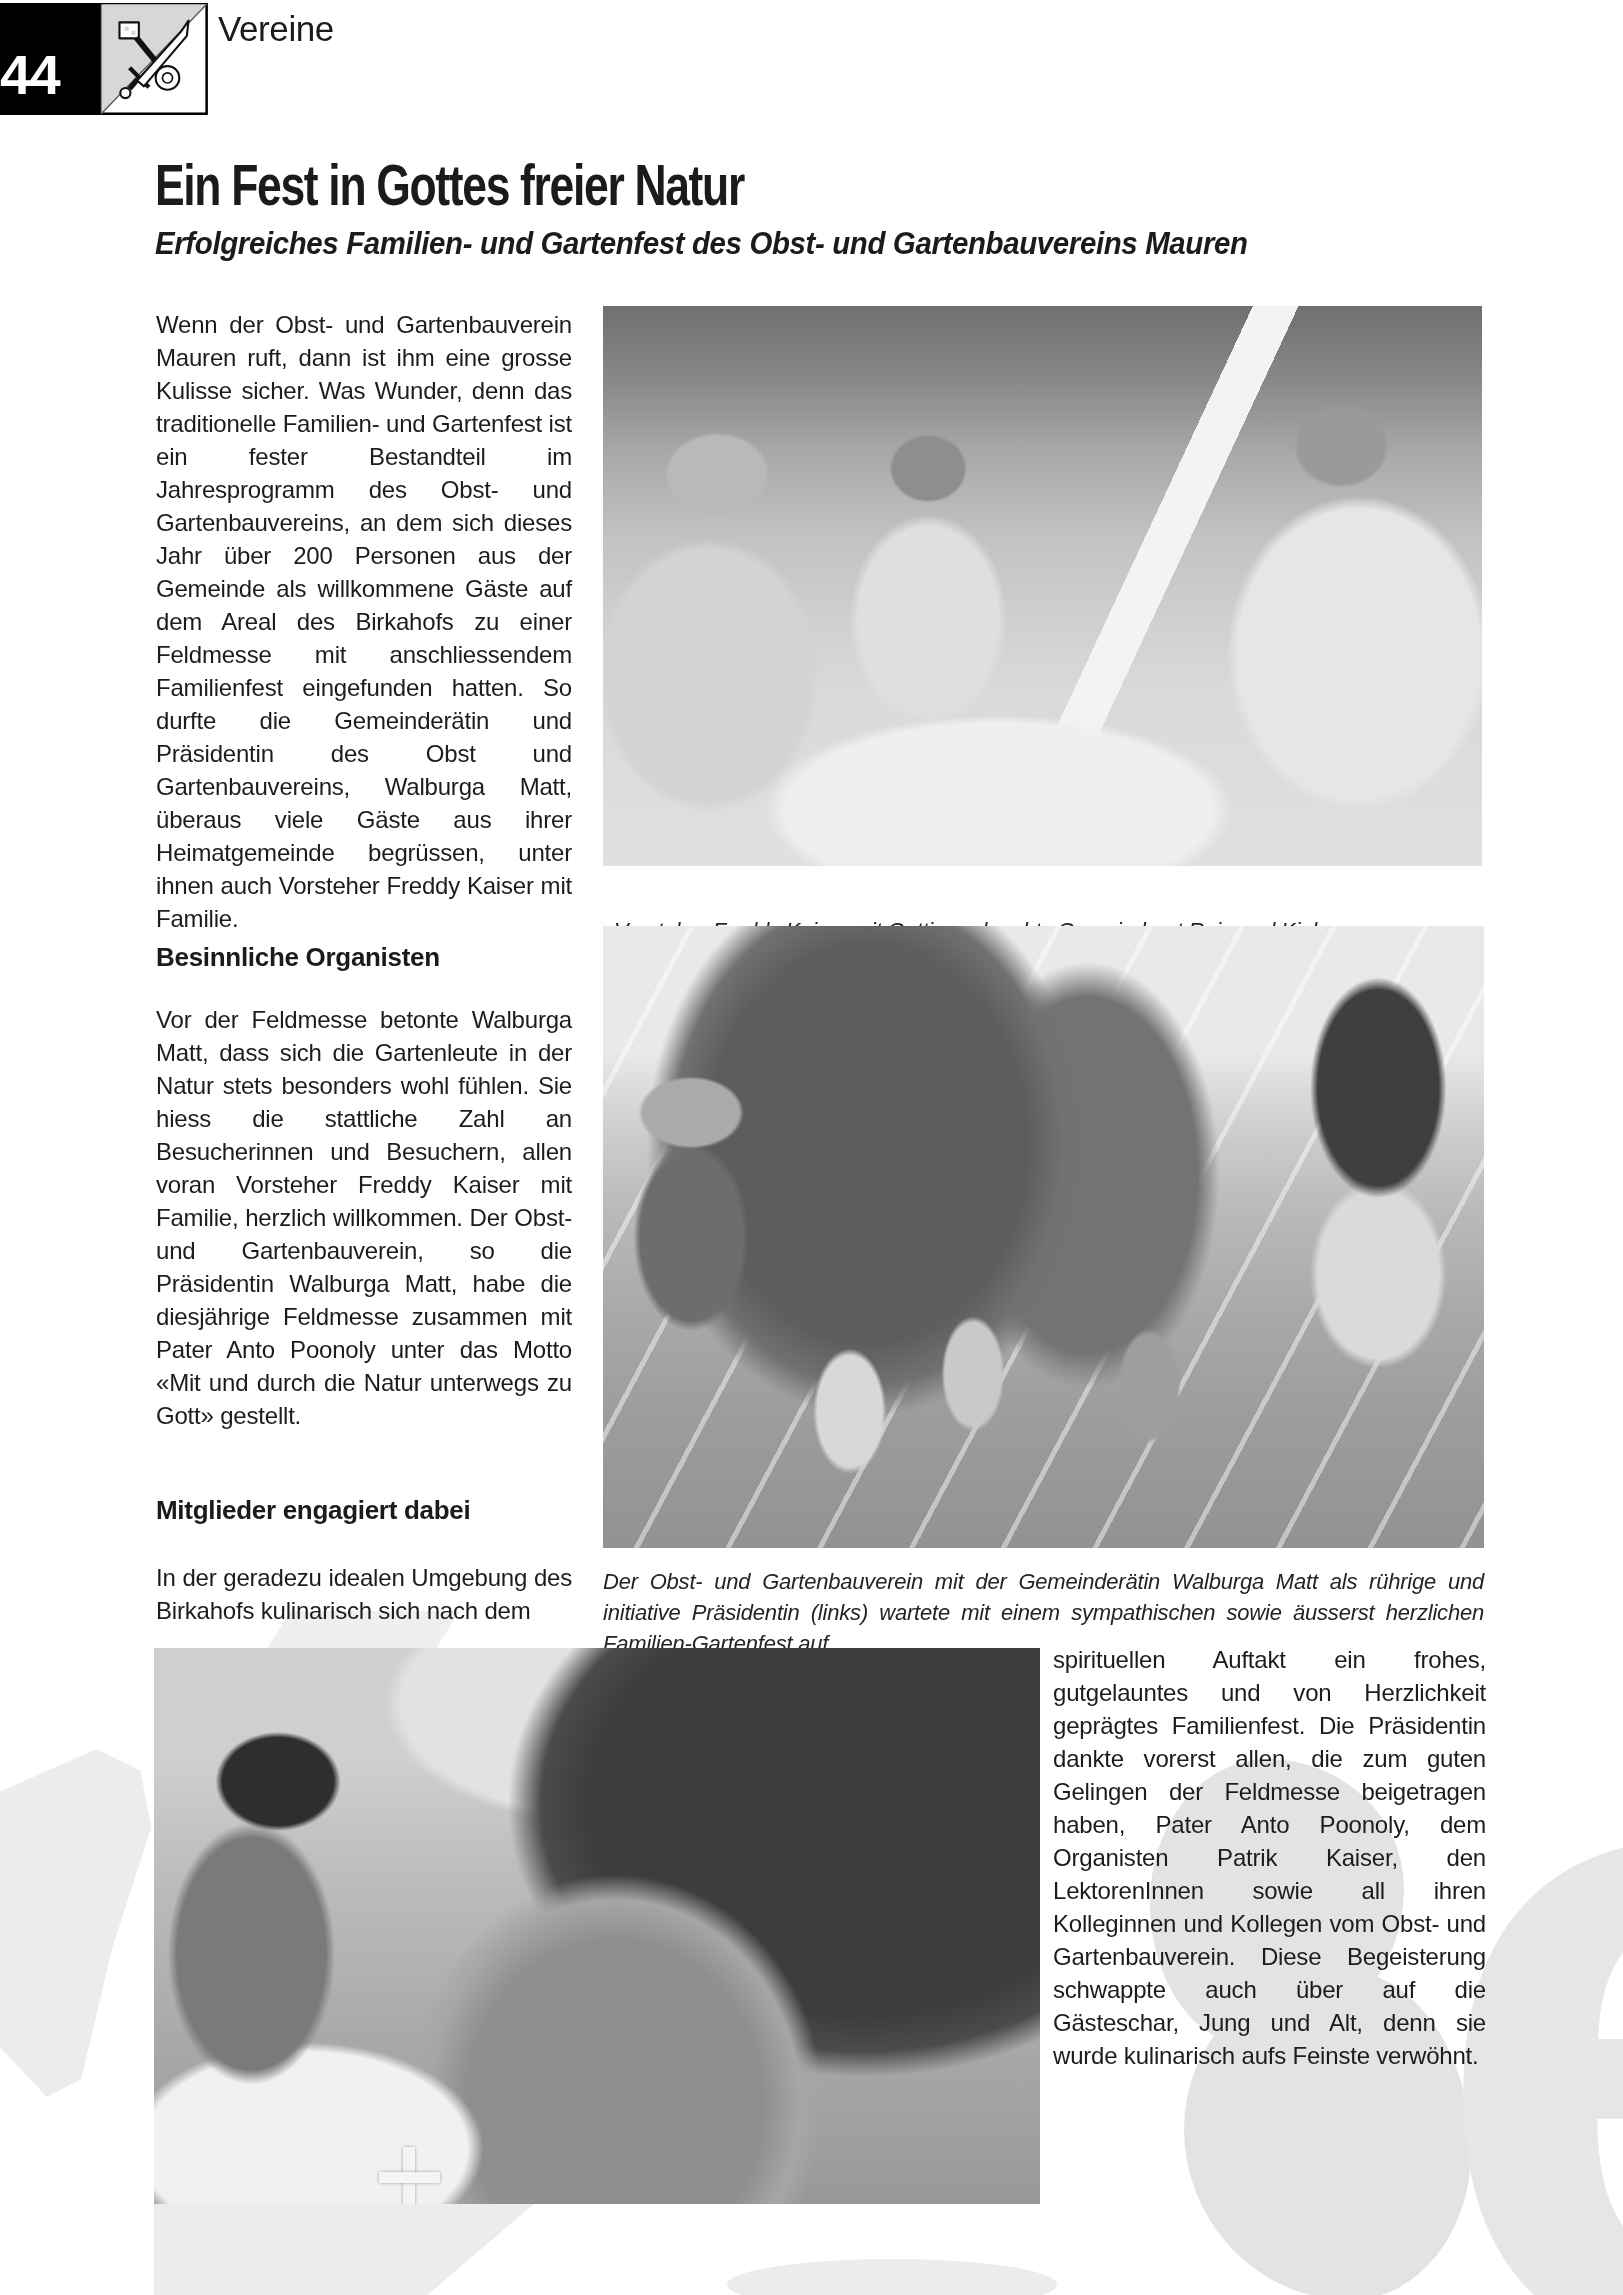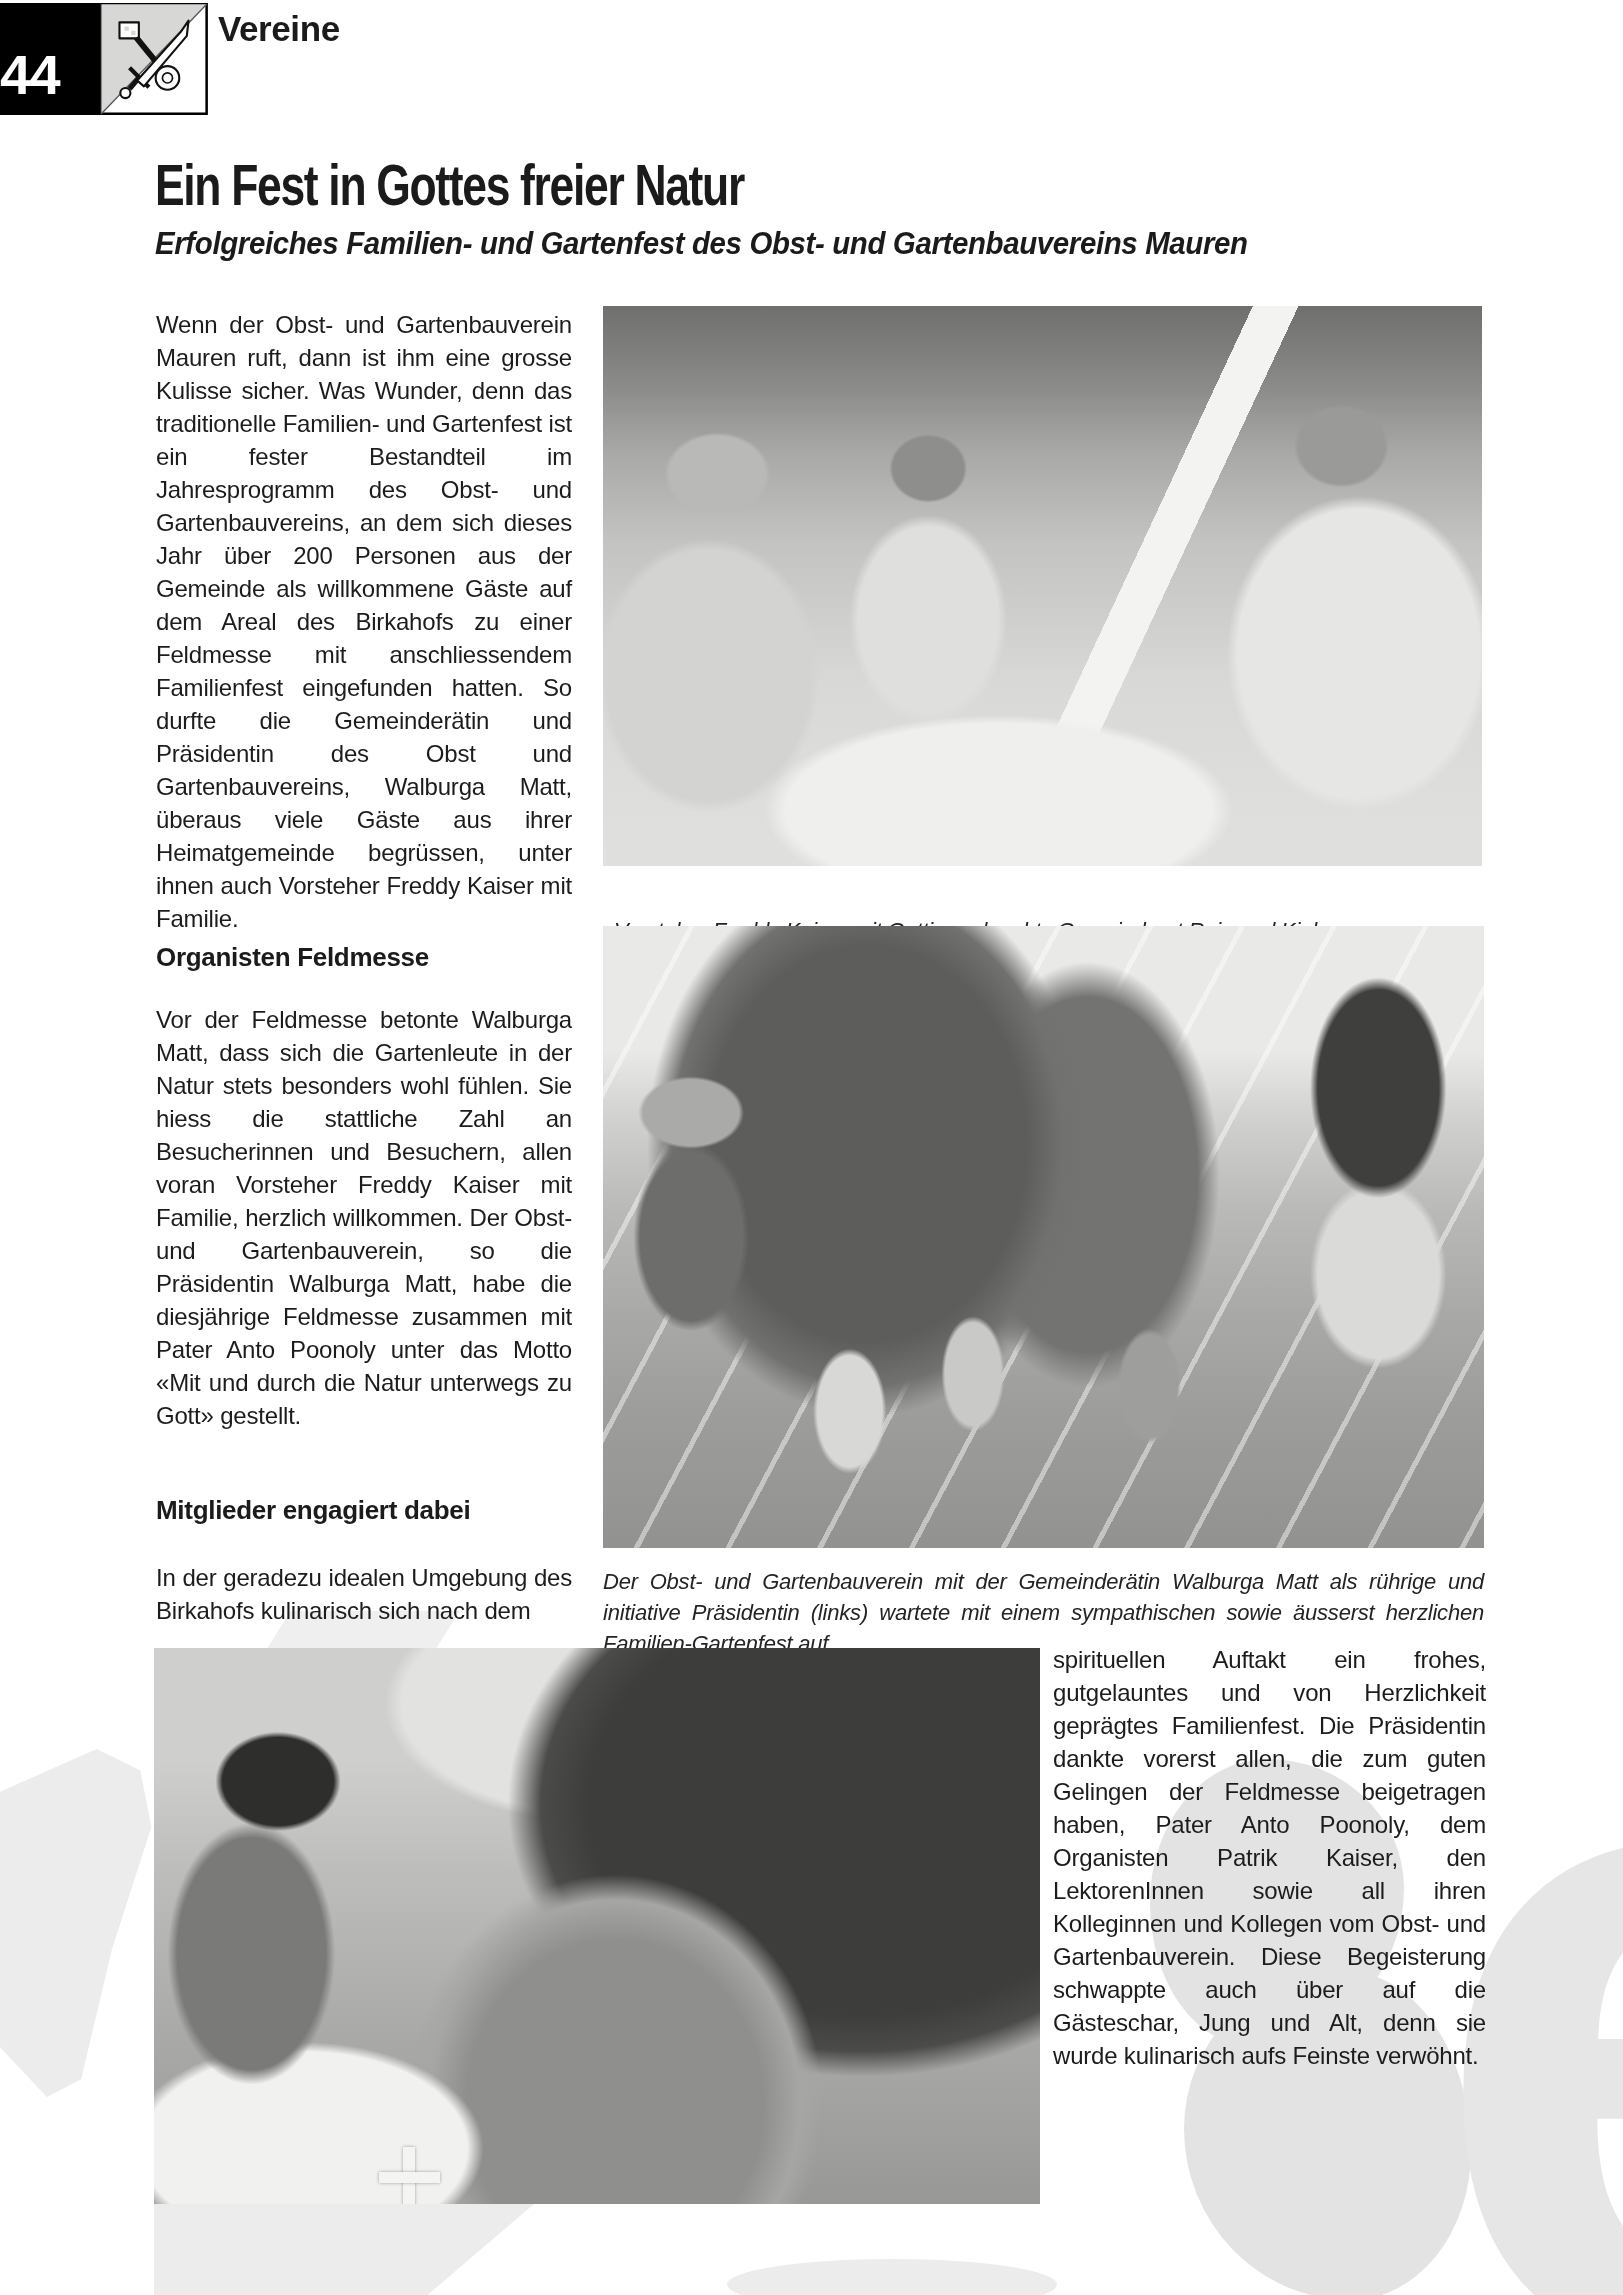--- a/index.html
+++ b/index.html
@@ -11,21 +11,21 @@
   .layer{z-index:2;}
   .wm{z-index:1;}
 
   
   .badge{
     left:0; top:2.5px; width:100px; height:112px; background:#000000;
     display:flex; align-items:flex-end; justify-content:flex-start;
   }
   .badge-num{color:#ffffff; font-weight:bold; font-size:56px; line-height:1; padding-bottom:12px; letter-spacing:-1.7px;}
   .emblem{left:100px; top:2.5px; width:108px; height:112px;}
-  .section-label{left:218px; top:8.5px; font-size:35px; font-weight:bold; letter-spacing:-0.4px;}
+  .section-label{left:218px; top:8.5px; font-size:35px; font-weight:normal; letter-spacing:-0.4px;}
 
   
   .title{
     left:155px; top:152px; font-size:57px; font-weight:bold; white-space:nowrap;
     letter-spacing:-1.7px; transform:scaleX(0.78); transform-origin:0 0;
   }
   .subtitle{
     left:155px; top:225px; font-size:32px; font-weight:bold; font-style:italic;
     white-space:nowrap; letter-spacing:-0.4px; transform:scaleX(0.92); transform-origin:0 0;
   }
@@ -140,21 +140,21 @@
   <div class="abs layer section-label">Vereine</div>
 
   <h1 class="abs layer title" style="margin:0;">Ein Fest in Gottes freier Natur</h1>
   <h2 class="abs layer subtitle" style="margin:0;">Erfolgreiches Familien- und Gartenfest des Obst- und Gartenbauvereins Mauren</h2>
 
   <p class="abs layer body-col" style="left:156px; top:308px; margin:0;">Wenn der Obst- und Gartenbauverein Mauren ruft, dann ist ihm eine grosse Kulisse sicher. Was Wunder, denn das traditionelle Familien- und Gartenfest ist ein fester Bestandteil im Jahresprogramm des Obst- und Gartenbauvereins, an dem sich dieses Jahr über 200 Personen aus der Gemeinde als willkommene Gäste auf dem Areal des Birkahofs zu einer Feldmesse mit anschliessendem Familienfest eingefunden hatten. So durfte die Gemeinderätin und Präsidentin des Obst und Gartenbauvereins, Walburga Matt, überaus viele Gäste aus ihrer Heimatgemeinde begrüssen, unter ihnen auch Vorsteher Freddy Kaiser mit Familie.</p>
 
   <div class="abs layer photo photo1"></div>
   <div class="abs layer caption" style="left:603px; top:915px; width:879px;margin-left:11px;">Vorsteher Freddy Kaiser mit Gattin und rechts Gemeinderat Raimund Kieber</div>
 
-  <div class="abs layer subhead" style="left:156px; top:942px;">Organisten Feldmesse</div>
+  <div class="abs layer subhead" style="left:156px; top:942px;">Besinnliche Organisten</div>
   <p class="abs layer body-col" style="left:156px; top:1003px; margin:0;">Vor der Feldmesse betonte Walburga Matt, dass sich die Gartenleute in der Natur stets besonders wohl fühlen. Sie hiess die stattliche Zahl an Besucherinnen und Besuchern, allen voran Vorsteher Freddy Kaiser mit Familie, herzlich willkommen. Der Obst- und Gartenbauverein, so die Präsidentin Walburga Matt, habe die diesjährige Feldmesse zusammen mit Pater Anto Poonoly unter das Motto «Mit und durch die Natur unterwegs zu Gott» gestellt.</p>
 
   <div class="abs layer photo photo2"></div>
   <div class="abs layer caption" style="left:603px; top:1566px; width:881px; text-align:justify;">Der Obst- und Gartenbauverein mit der Gemeinderätin Walburga Matt als rührige und initiative Präsidentin (links) wartete mit einem sympathischen sowie äusserst herzlichen Familien-Gartenfest auf.</div>
 
   <div class="abs layer subhead" style="left:156px; top:1495px;">Mitglieder engagiert dabei</div>
   <p class="abs layer body-col" style="left:156px; top:1561px; margin:0;">In der geradezu idealen Umgebung des Birkahofs kulinarisch sich nach dem</p>
 
   <div class="abs layer photo photo3">
     <div class="abs cross-v"></div>

